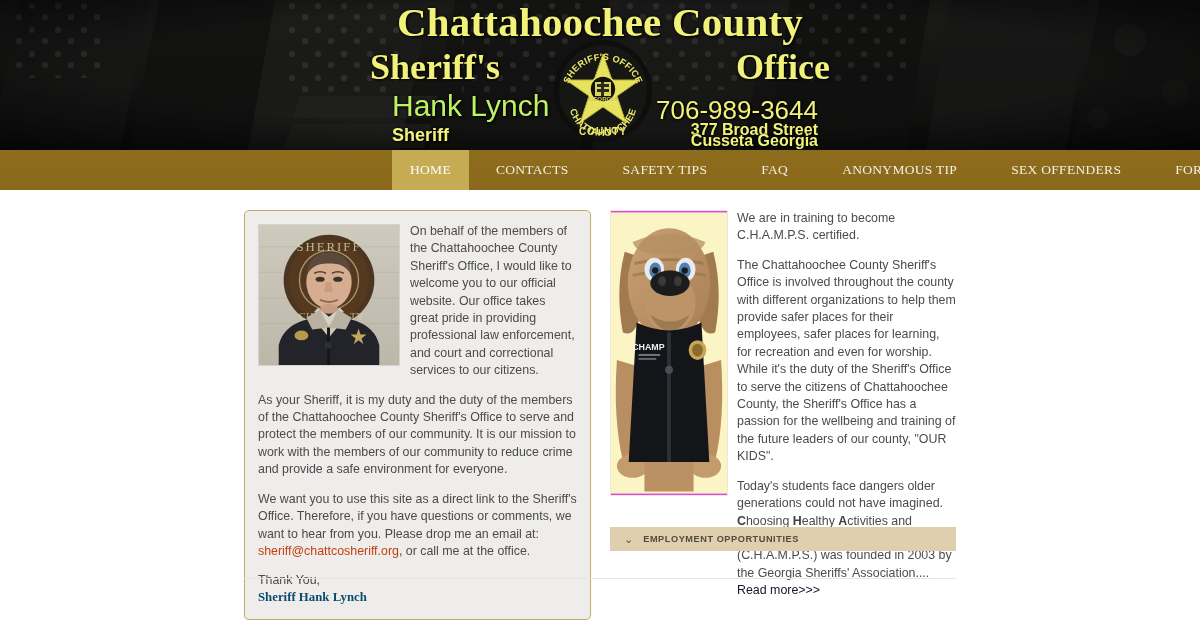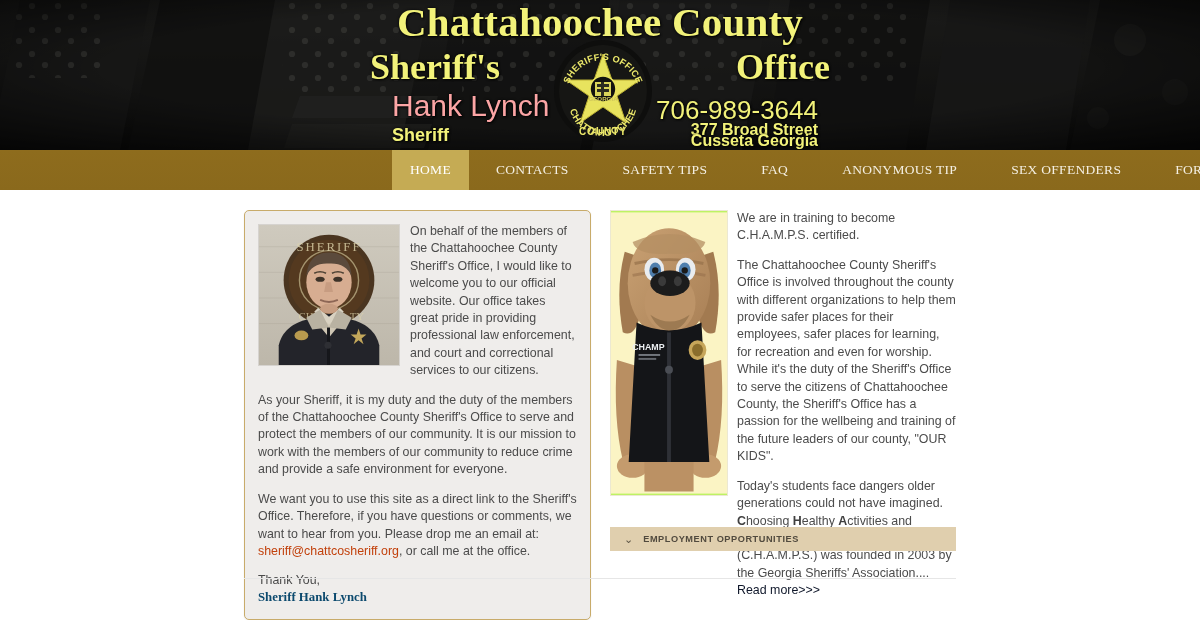--- a/index.html
+++ b/index.html
@@ -60,21 +60,21 @@
   .hdr-title-line2 .w-sheriffs { display:inline-block; margin-right: 118px; }
   .hdr-title-line2 .w-office   { display:inline-block; margin-left: 118px; }
 
   .hdr-name {
     position: absolute;
     left: 392px;
     top: 89px;
     font-family: "Liberation Sans", sans-serif;
     font-size: 30px;
     font-weight: 400;
-    color: #fca5a5;
+    color: #bef264;
     text-shadow: 0 0 3px rgba(0,0,0,.9), 1px 1px 2px rgba(0,0,0,.85);
   }
   .hdr-role {
     position: absolute;
     left: 392px;
     top: 125px;
     font-family: "Liberation Sans", sans-serif;
     font-size: 18px;
     font-weight: 700;
     color: #f2f27a;
@@ -210,21 +210,21 @@
   .champ-col {
     width: 346px;
     display: flex;
     gap: 9px;
     align-items: flex-start;
   }
   .champ-photo {
     width: 118px;
     height: 286px;
     flex: 0 0 118px;
-    background: #bef264;
+    background: #d946ef;
     border: 1px solid #ece8d2;
     overflow: hidden;
   }
   .champ-photo svg { display:block; width:100%; height:100%; }
 
   .champ-text { flex: 1; }
   .champ-text p { margin-bottom: 12px; }
   .champ-text p:last-child { margin-bottom: 0; }
   a.readmore {
     color: #0f172a;

